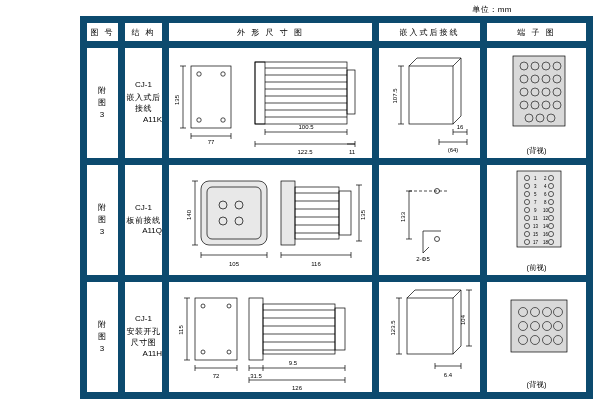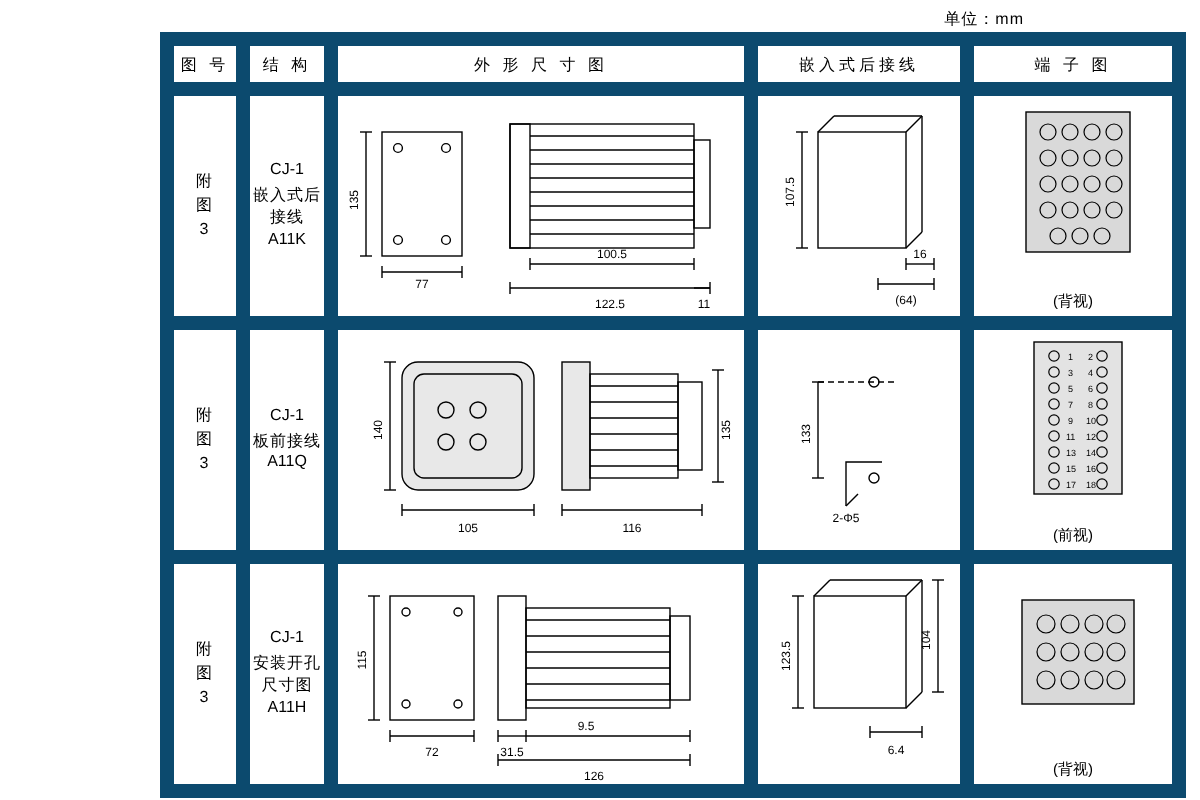--- a/index.html
+++ b/index.html
@@ -64,21 +64,21 @@
   .figcell .fig-word {
     display: block;
   }
   .structcell {
     font-size: 7.5px;
     line-height: 1.35;
     padding: 2px 1px;
   }
   .structcell .model { display:block; margin-bottom: 2px; }
   .structcell .vtext { display:block; letter-spacing: 0.5px; }
-  .structcell .code { display:block; margin-top: 0; }
+  .structcell .code { display:block; margin-top: 0; text-align: right; }
 
   .cellbox {
     position: relative;
     width: 100%;
     height: 110px;
   }
   svg { display: block; }
   .term-caption {
     font-size: 7.5px;
     position: absolute;

